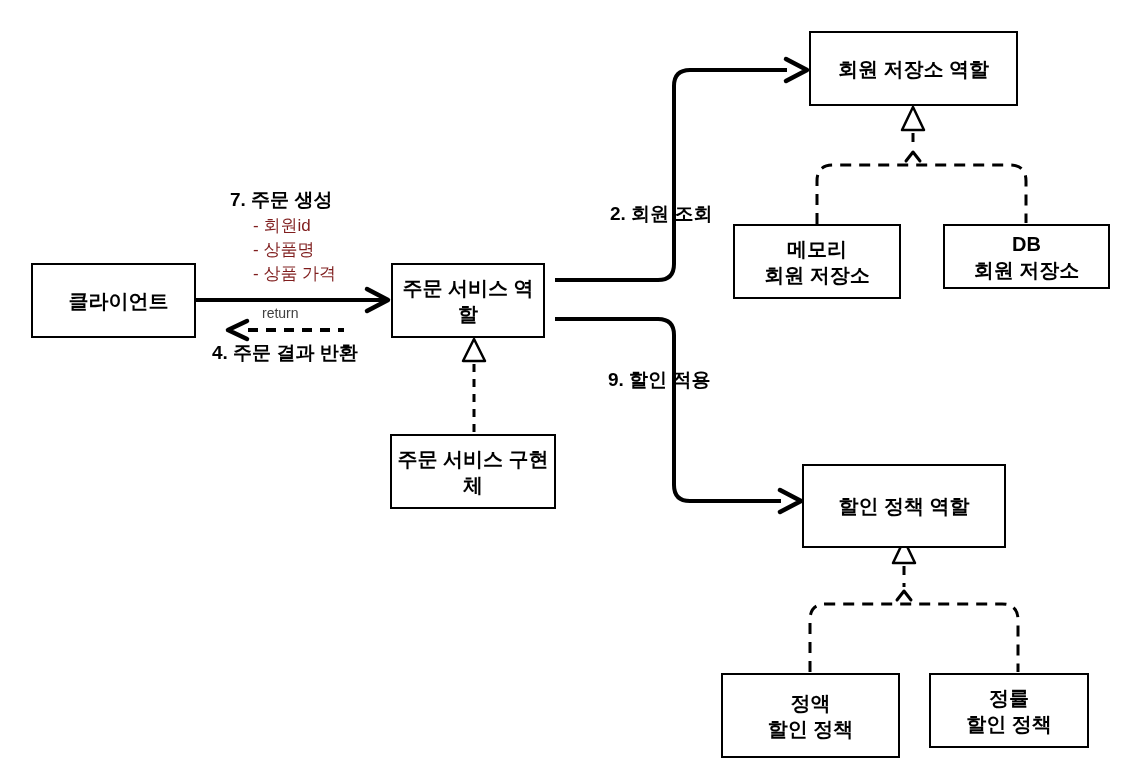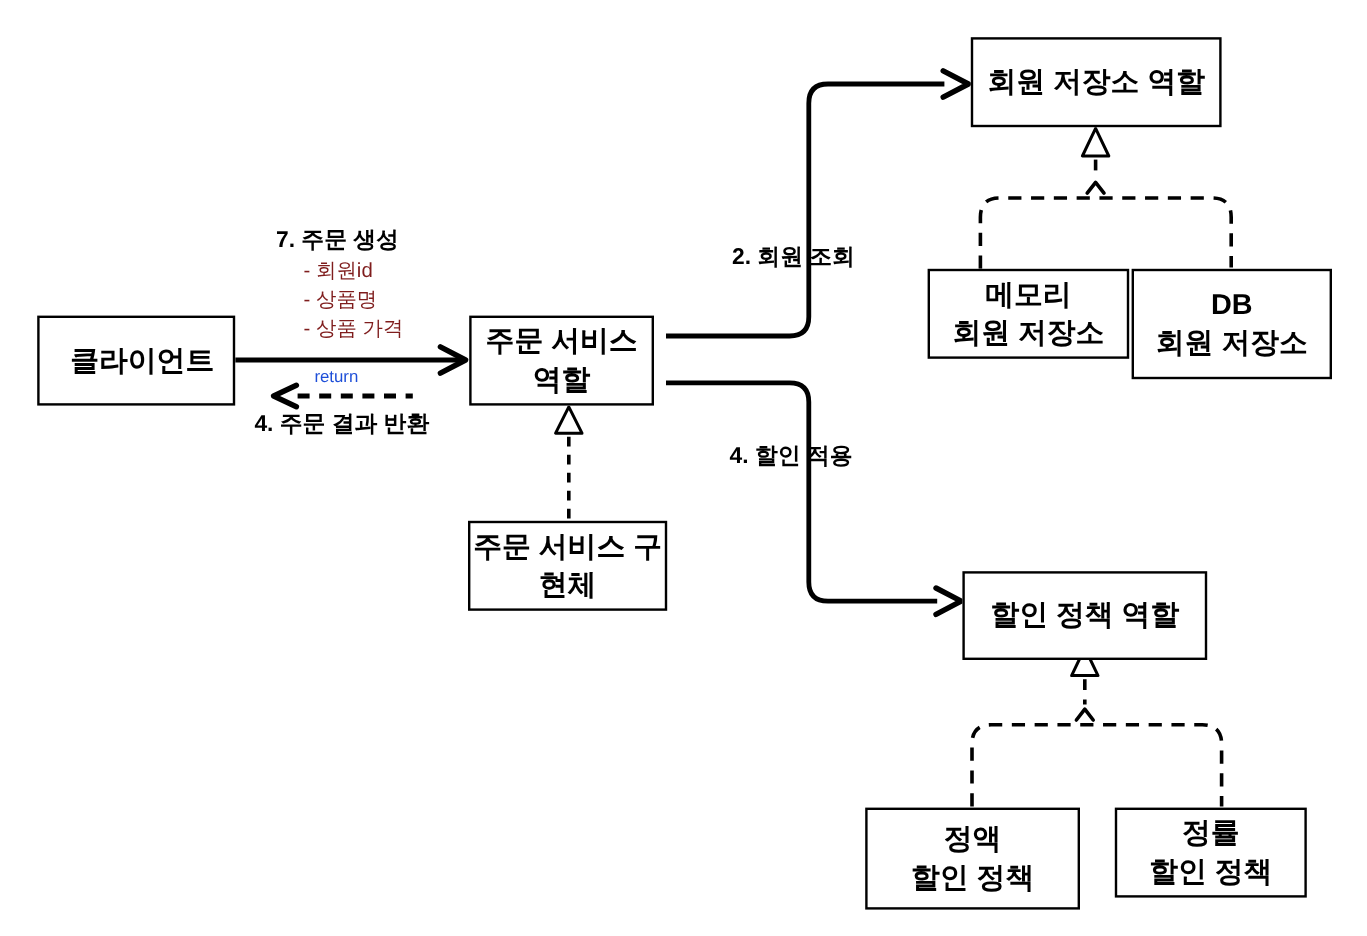--- a/index.html
+++ b/index.html
@@ -25,21 +25,21 @@
   .node {
     position: absolute;
     box-sizing: border-box;
     border: 2px solid #000000;
     background: #ffffff;
     display: flex;
     align-items: center;
     justify-content: center;
     text-align: center;
     font-weight: bold;
-    font-size: 24px;
+    font-size: 20px;
     line-height: 1.3;
     white-space: pre-line;
     color: #000000;
   }
   .edge-label {
     position: absolute;
     font-weight: bold;
     font-size: 19px;
     color: #000000;
     white-space: nowrap;
@@ -48,21 +48,21 @@
     position: absolute;
     font-weight: normal;
     font-size: 17px;
     color: #7f1d1d;
     white-space: nowrap;
   }
   .edge-sublabel {
     position: absolute;
     font-weight: normal;
     font-size: 14px;
-    color: #1d4ed8;
+    color: #404040;
     white-space: nowrap;
   }
 </style>
 </head>
 <body>
 
 <div class="canvas">
 
   <svg class="edge-layer" viewBox="0 0 1139 780" xmlns="http://www.w3.org/2000/svg" fill="none" stroke="#000000">
 
@@ -107,39 +107,39 @@
   </svg>
 
   <div class="node" style="left:31px; top:263px; width:165px; height:75px;padding-left:10px;">클라이언트</div>
 
   <div class="node" style="left:391px; top:263px; width:154px; height:75px;">주문 서비스 역할</div>
 
   <div class="node" style="left:390px; top:434px; width:166px; height:75px;">주문 서비스 구현체</div>
 
   <div class="node" style="left:809px; top:31px; width:209px; height:75px;">회원 저장소 역할</div>
 
-  <div class="node" style="left:733px; top:224px; width:168px; height:75px;margin-left:40px;">메모리
+  <div class="node" style="left:733px; top:224px; width:168px; height:75px;">메모리
 회원 저장소</div>
 
-  <div class="node" style="left:943px; top:224px; width:167px; height:92px;">DB
+  <div class="node" style="left:943px; top:224px; width:167px; height:65px;">DB
 회원 저장소</div>
 
-  <div class="node" style="left:802px; top:476px; width:204px; height:74px;">할인 정책 역할</div>
+  <div class="node" style="left:802px; top:464px; width:204px; height:84px;">할인 정책 역할</div>
 
   <div class="node" style="left:721px; top:673px; width:179px; height:85px;">정액
 할인 정책</div>
 
   <div class="node" style="left:929px; top:673px; width:160px; height:75px;">정률
 할인 정책</div>
 
   <div class="edge-label" style="left:230px; top:187px;">7. 주문 생성</div>
   <div class="edge-param" style="left:253px; top:214px;">- 회원id</div>
   <div class="edge-param" style="left:253px; top:238px;">- 상품명</div>
   <div class="edge-param" style="left:253px; top:262px;">- 상품 가격</div>
 
   <div class="edge-sublabel" style="left:262px; top:305px;">return</div>
   <div class="edge-label" style="left:212px; top:340px;">4. 주문 결과 반환</div>
 
   <div class="edge-label" style="left:610px; top:201px;">2. 회원 조회</div>
 
-  <div class="edge-label" style="left:608px; top:367px;">4. 할인 적용</div>
+  <div class="edge-label" style="left:608px; top:367px;">9. 할인 적용</div>
 
 </div>
 
 </body></html>

